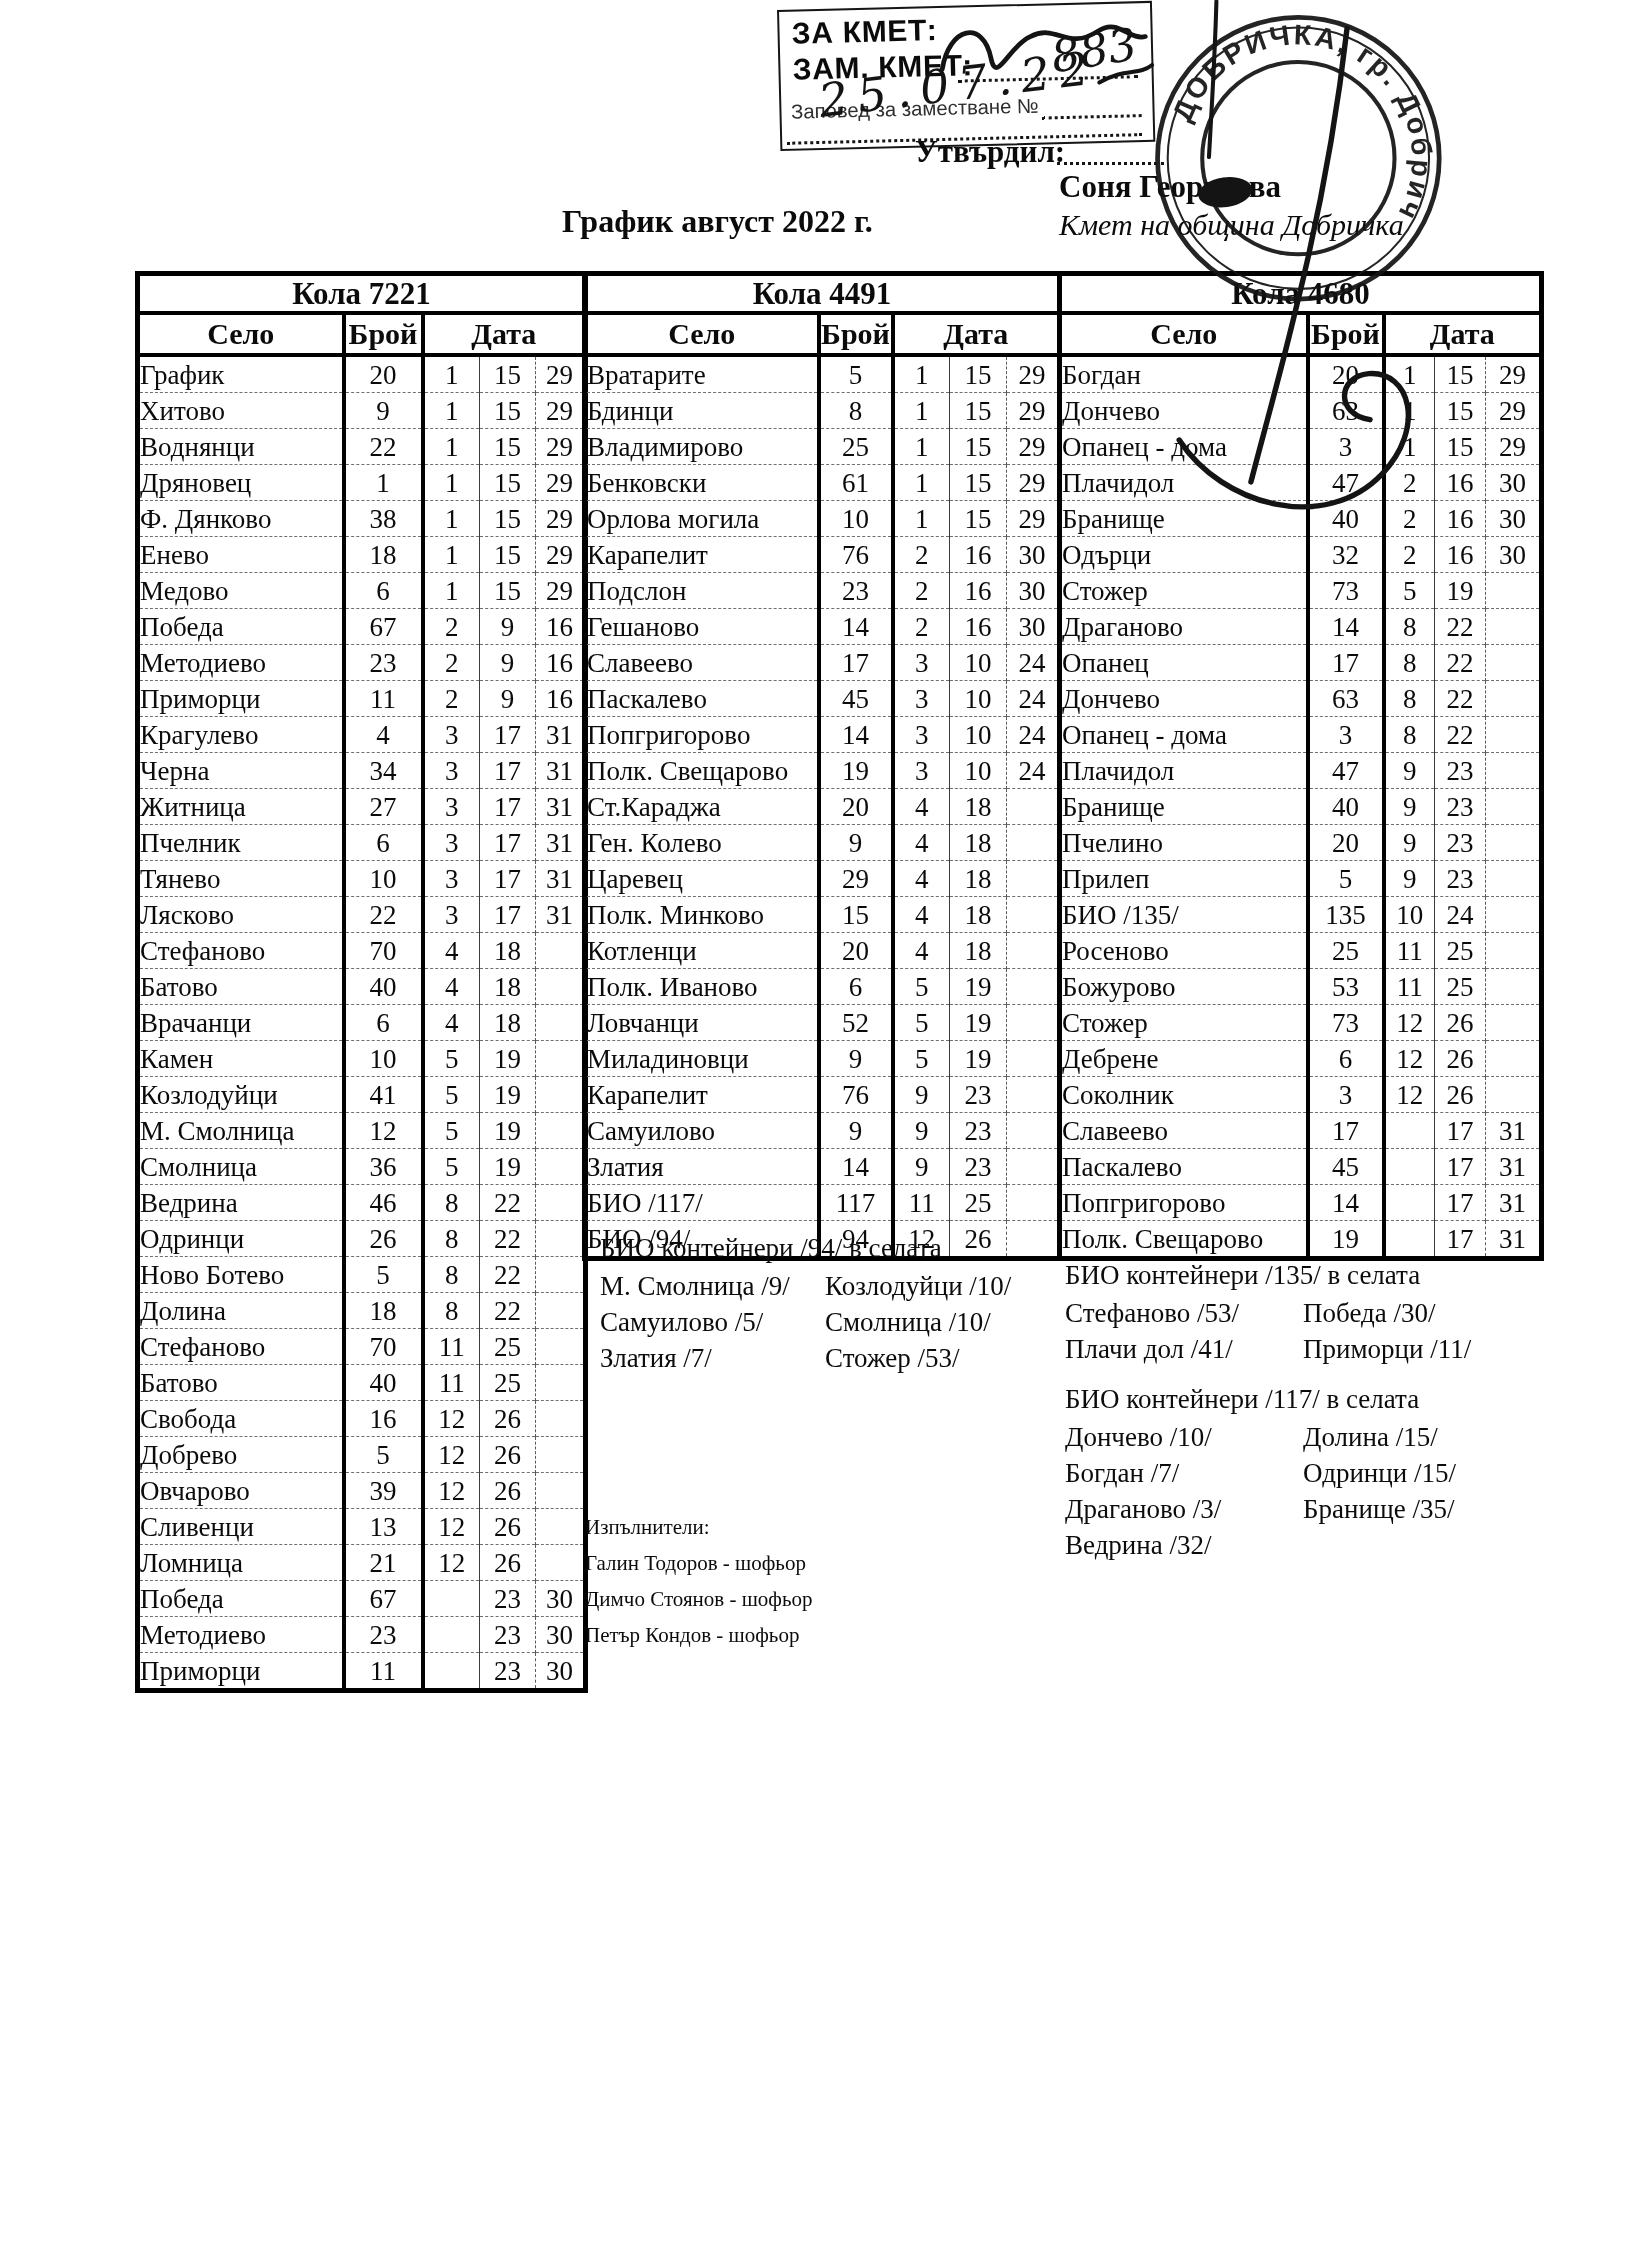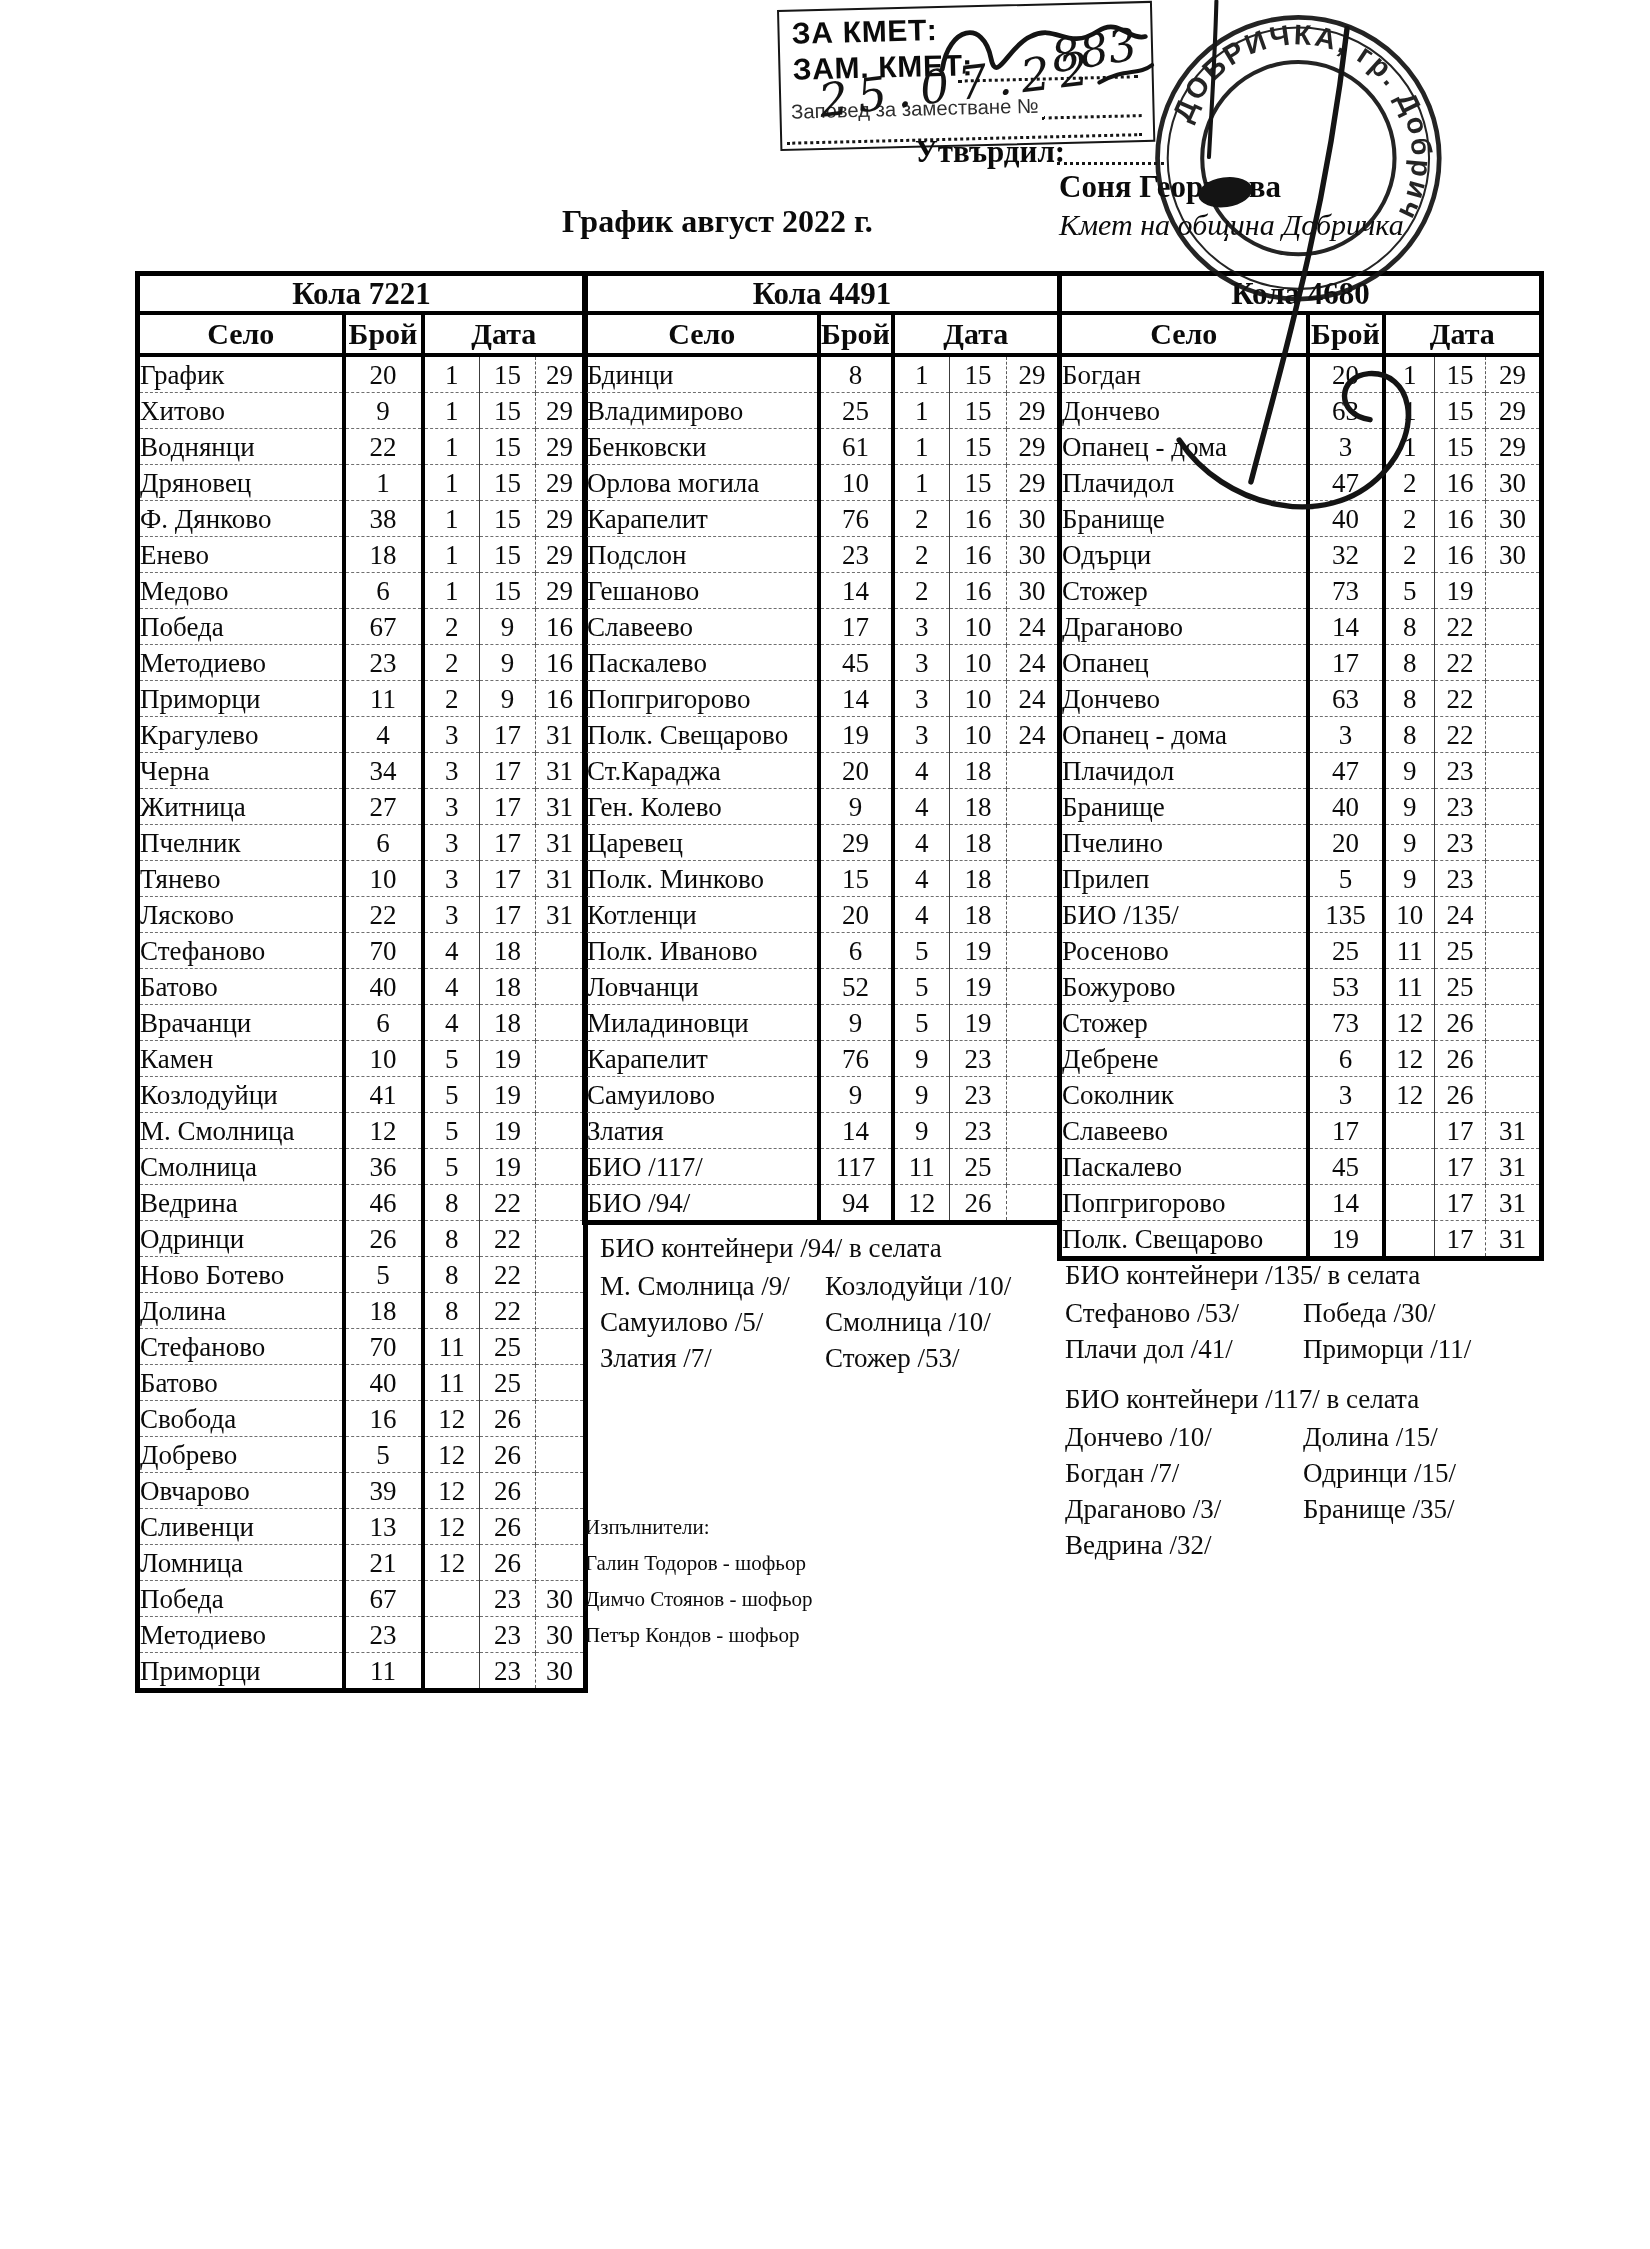--- a/index.html
+++ b/index.html
@@ -385,20 +385,27 @@
           <th colspan="5">Кола 4491</th>
         </tr>
       <tr class="head-row">
         <th class="h-selo">Село</th>
         <th class="h-broy">Брой</th>
         <th class="h-data" colspan="3">Дата</th>
       </tr>
     </thead>
     <tbody>
         <tr>
+          <td class="c-selo">Вратарите</td>
+          <td class="c-broy">5</td>
+          <td class="c-d1">1</td>
+          <td class="c-d2">15</td>
+          <td class="c-d3">29</td>
+        </tr>
+        <tr>
           <td class="c-selo">Бдинци</td>
           <td class="c-broy">8</td>
           <td class="c-d1">1</td>
           <td class="c-d2">15</td>
           <td class="c-d3">29</td>
         </tr>
         <tr>
           <td class="c-selo">Владимирово</td>
           <td class="c-broy">25</td>
           <td class="c-d1">1</td>

